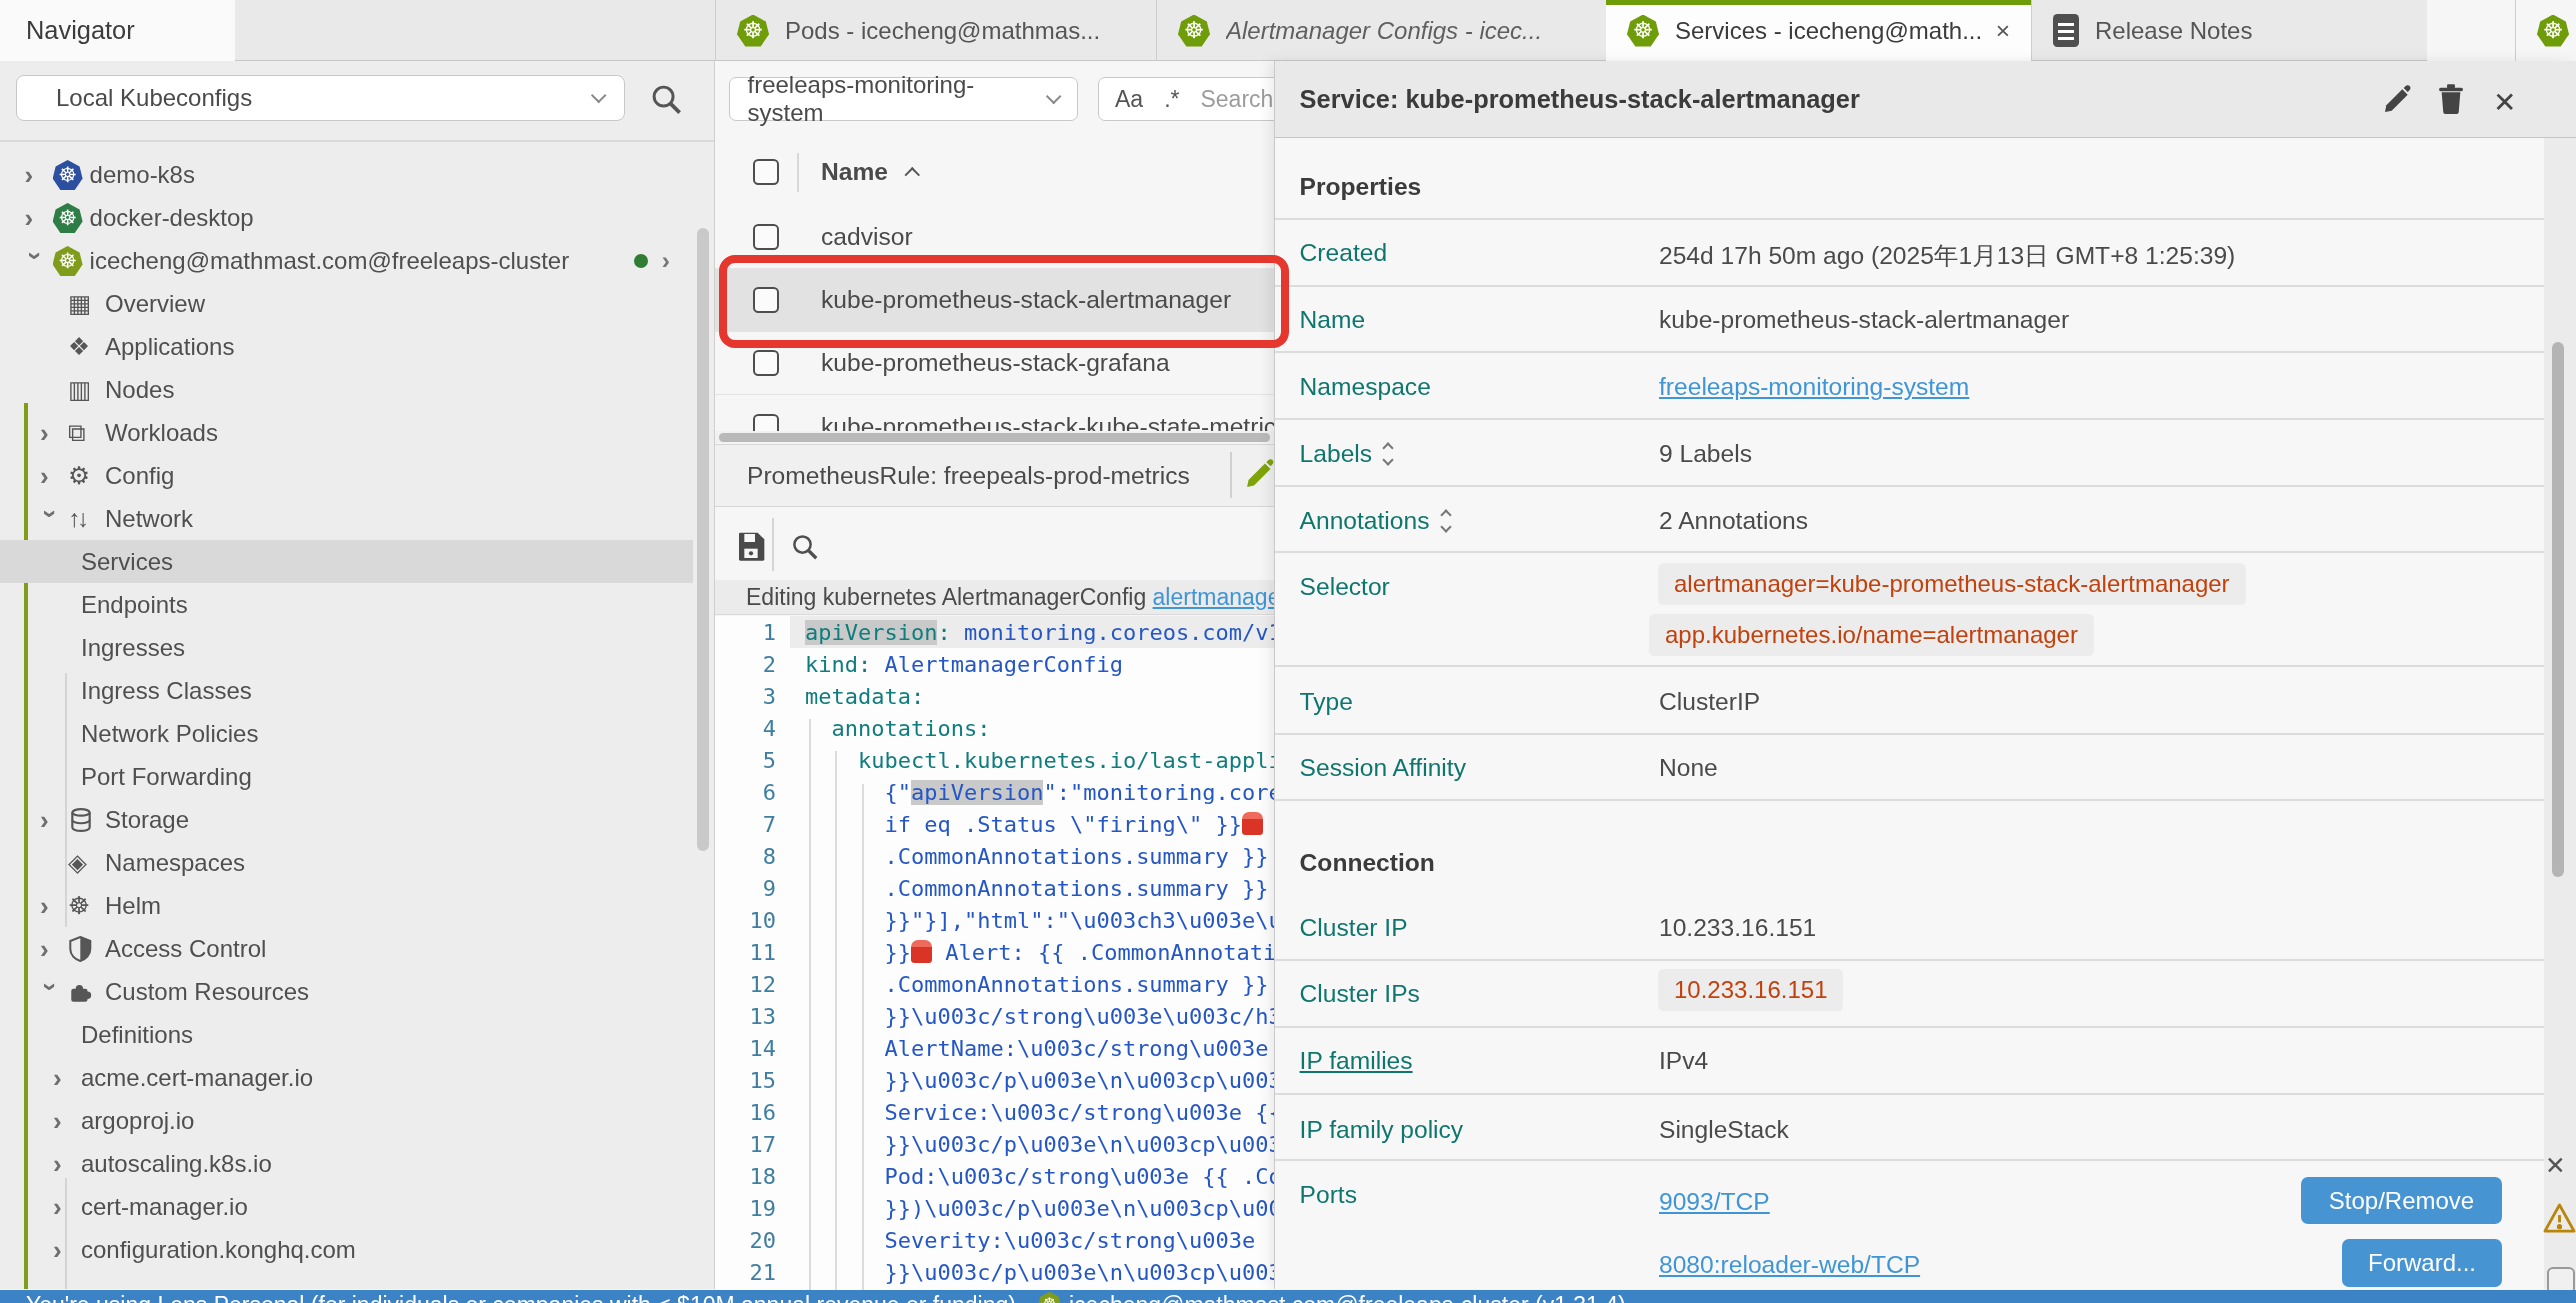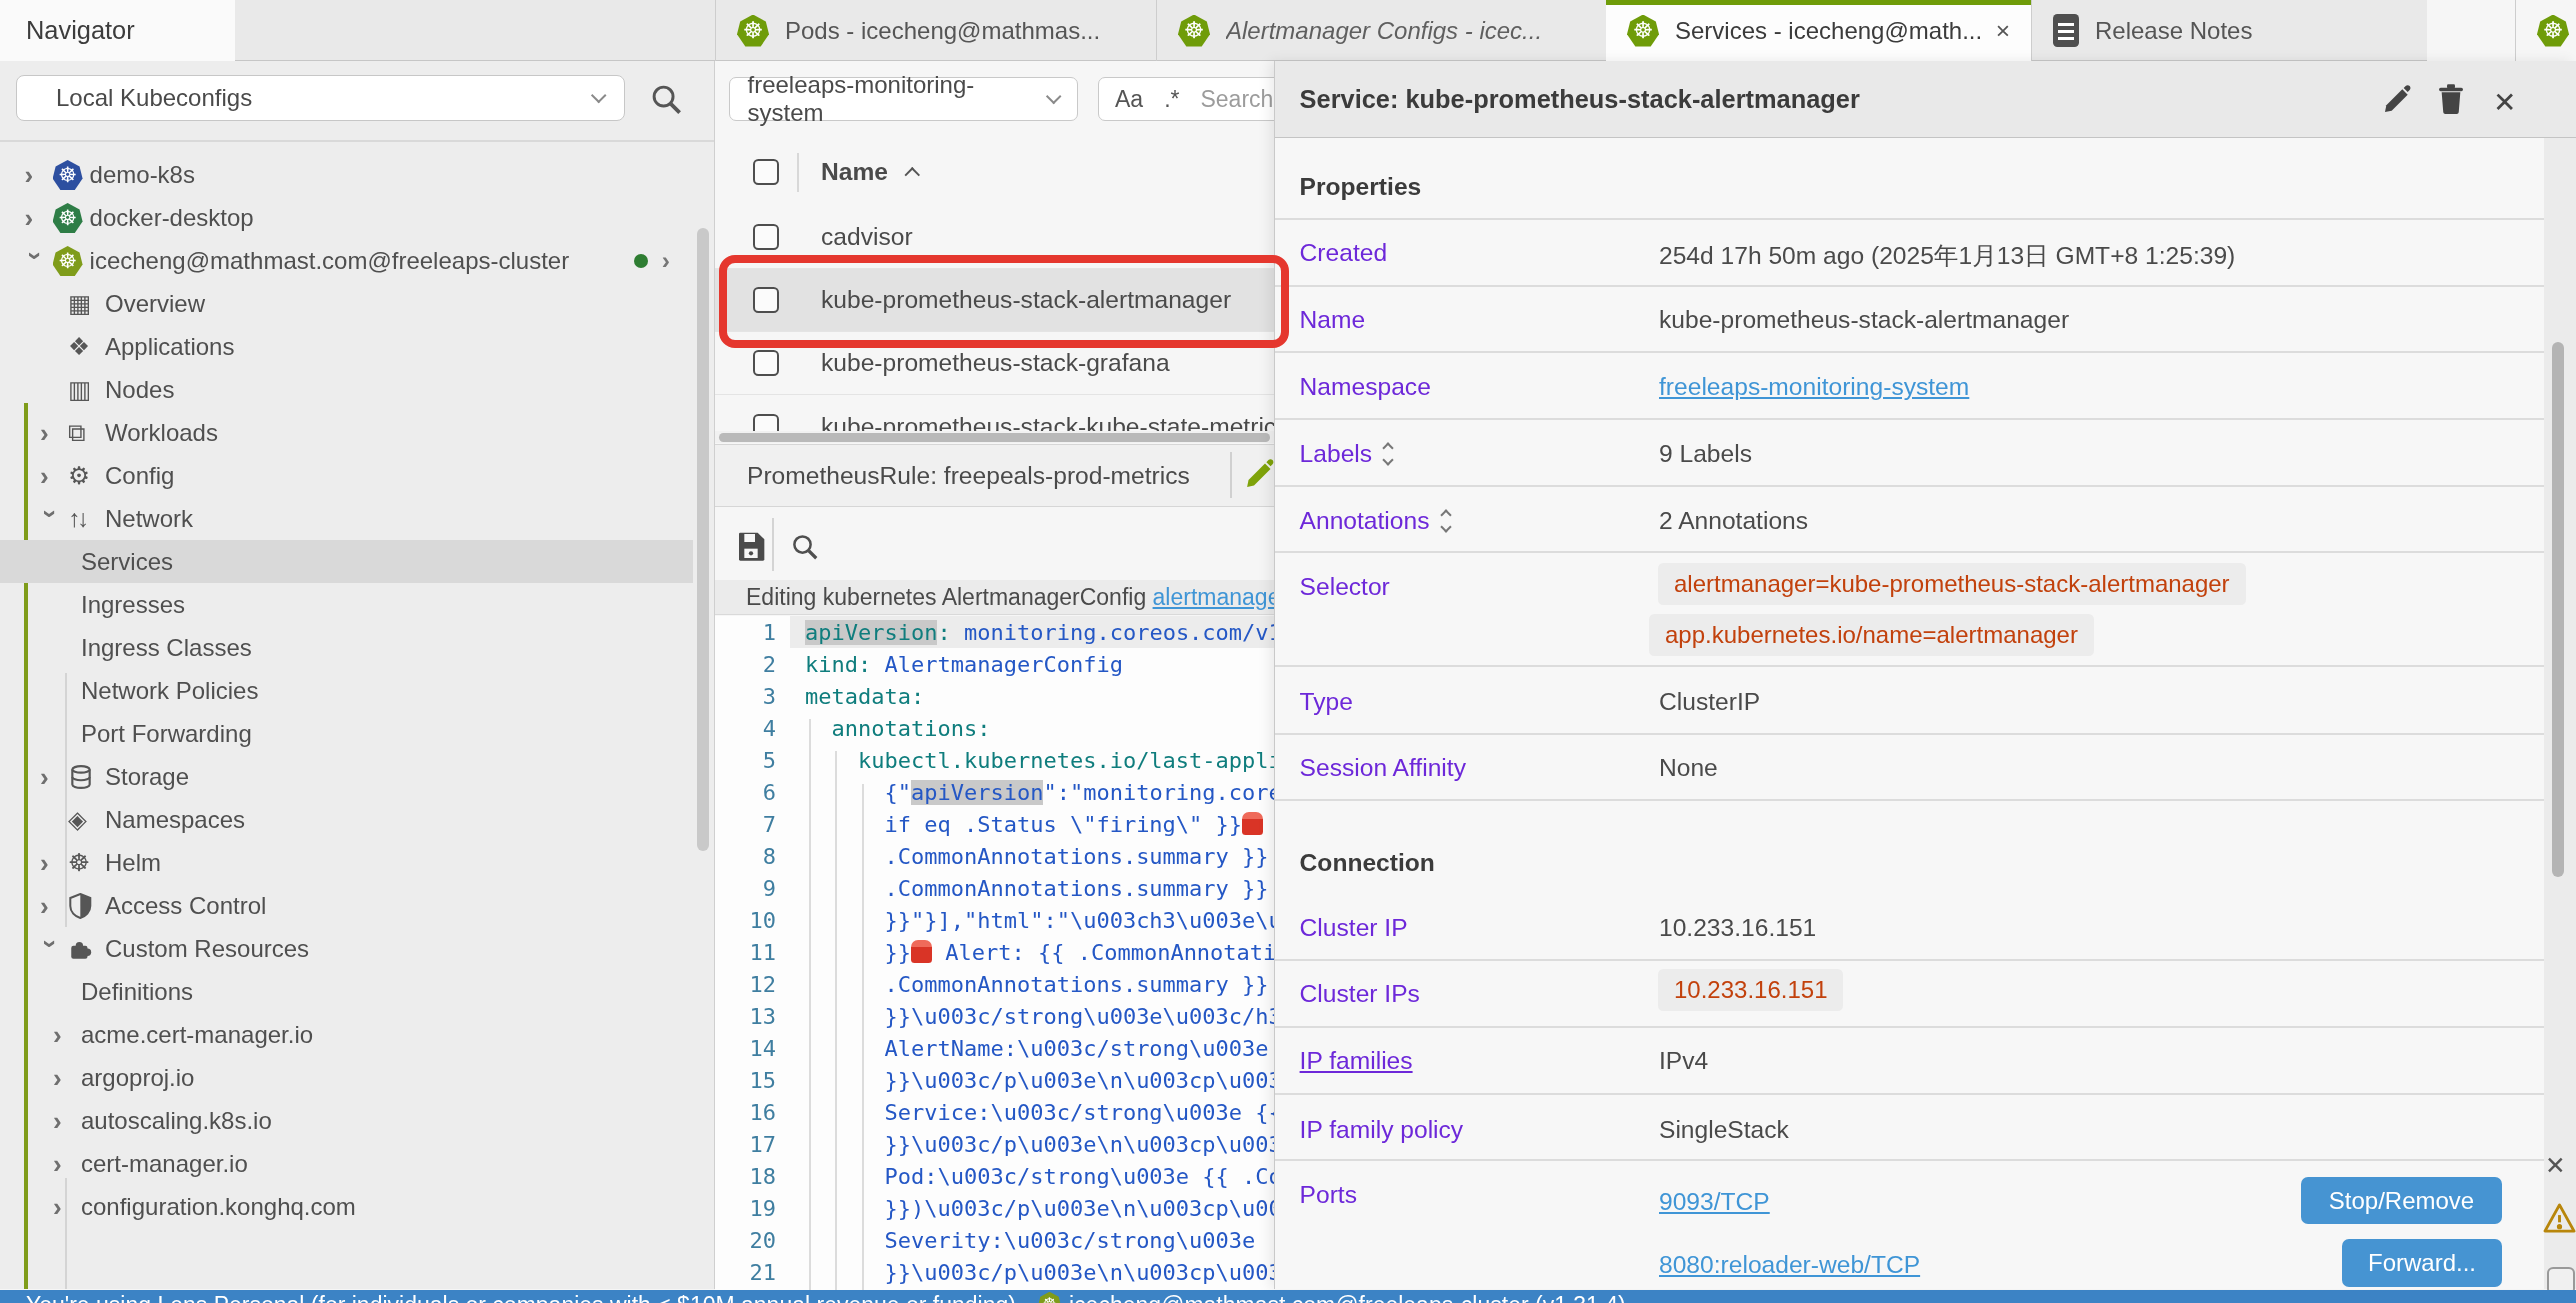--- a/index.html
+++ b/index.html
@@ -85,21 +85,21 @@
   .cv { color:#2457c5; }
   .hl { background:#c9c9c9; }
   .siren { display:inline-block; width:21px; height:23px; border-radius:7px 7px 3.5px 3.5px; background:linear-gradient(#ef6a5a 30%, #d93426 30%); vertical-align:-3.5px; }
   .iguide { position:absolute; background:#dcdcdc; width:1.8px; }
 
   
   #drawer { left:1274px; top:61px; width:1302px; height:1228px; background:#f7f7f7; border-left:1.8px solid #c9c9c9; box-shadow:-5.3px 0 12.3px rgba(0,0,0,.08); z-index:10; }
   #dr-header { left:0; top:0; width:1302px; height:77px; background:#e9e9e9; border-bottom:1.8px solid #c4c4c4; display:flex; align-items:center; padding-left:24.6px; }
   #dr-title { font-size:25.4px; font-weight:bold; color:#3b3b3b; }
   .dr-heading { font-size:24.6px; font-weight:bold; color:#3b3b3b; }
-  .dlbl { left:24.6px; font-size:24.6px; color:#6d28d9; display:flex; gap:12.3px; align-items:center; }
+  .dlbl { left:24.6px; font-size:24.6px; color:#0f766e; display:flex; gap:12.3px; align-items:center; }
   .dval { left:384px; font-size:24.6px; color:#4a4a4a; }
   .sepln { left:0; width:1269px; height:1.8px; background:#dcdcdc; }
   .badge { display:inline-block; background:#ececec; border-radius:5.3px; padding:7px 16px; font-size:24px; color:#c2410c; }
   .updown { display:inline-flex; flex-direction:column; gap:3.5px; }
   .updown i { width:8px; height:8px; border-right:2.2px solid #777; border-bottom:2.2px solid #777; display:block; }
   .updown .u { transform:rotate(-135deg); }
   .updown .d { transform:rotate(45deg); }
   .btn { position:absolute; background:#4694d2; border:none; border-radius:7px; color:#fff; font-size:24px; font-family:inherit; display:flex; align-items:center; justify-content:center; }
   #dr-band { left:1269px; top:77px; width:33px; height:1151px; background:#ebebeb; }
   #dr-thumb { left:1277px; top:281px; width:12.3px; height:535px; background:#b4b4b4; border-radius:6.1px; }
@@ -222,20 +222,23 @@
       <span class="tch open">›</span>
       <span class="iconbox">
           <span class="glyph" style="letter-spacing:-3.5px;">↑↓</span>
         </span>
       <span>Network</span>
     </div>
     <div class="titem l2 sel">
       <span>Services</span>
     </div>
     <div class="titem l2">
+      <span>Endpoints</span>
+    </div>
+    <div class="titem l2">
       <span>Ingresses</span>
     </div>
     <div class="titem l2">
       <span>Ingress Classes</span>
     </div>
     <div class="titem l2">
       <span>Network Policies</span>
     </div>
     <div class="titem l2">
       <span>Port Forwarding</span>

